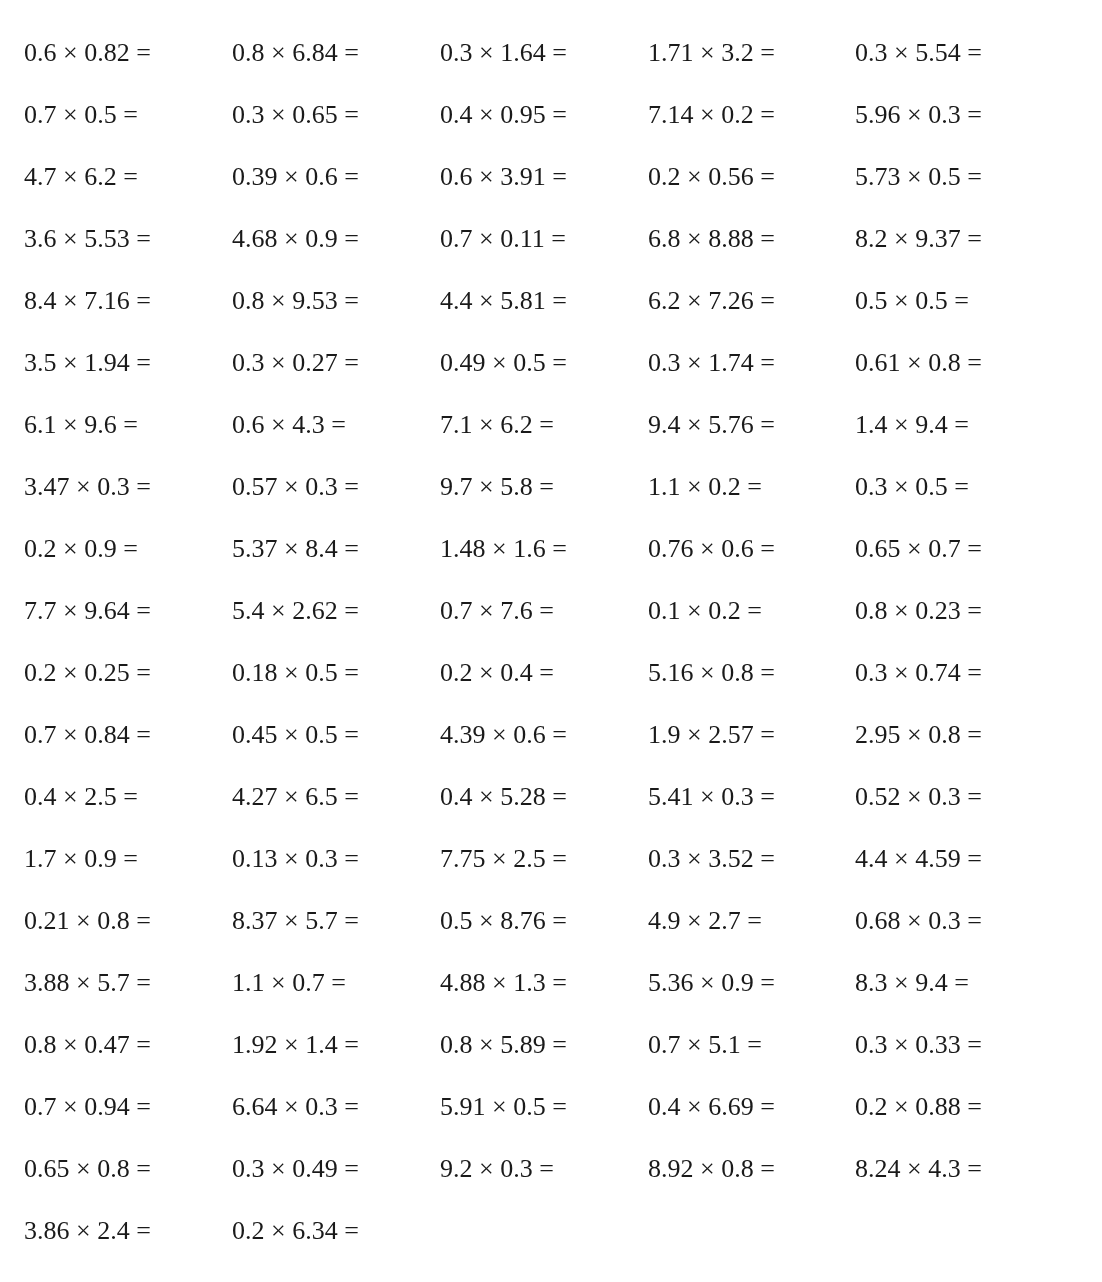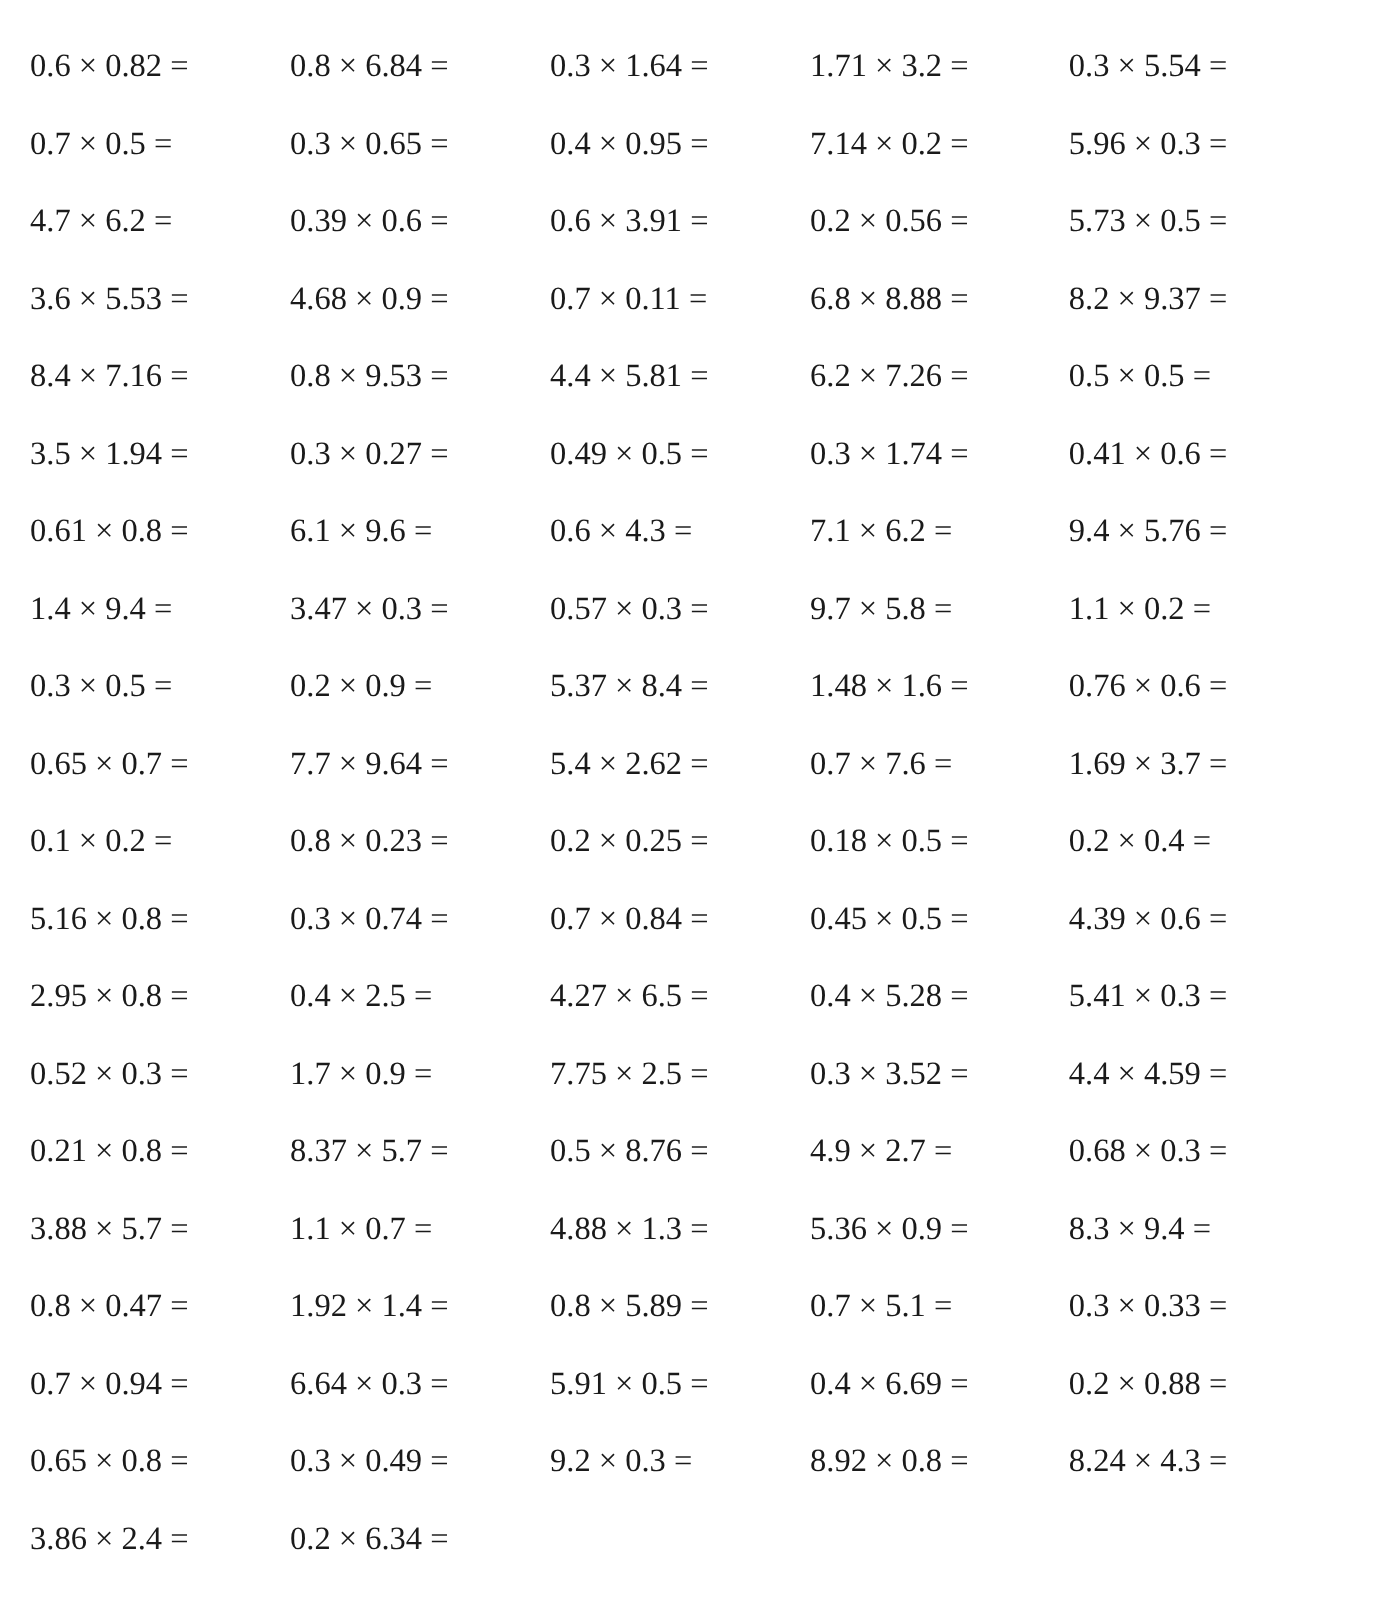--- a/index.html
+++ b/index.html
@@ -64,58 +64,58 @@
       <div class="problem">8.2 × 9.37 =</div>
       <div class="problem">8.4 × 7.16 =</div>
       <div class="problem">0.8 × 9.53 =</div>
       <div class="problem">4.4 × 5.81 =</div>
       <div class="problem">6.2 × 7.26 =</div>
       <div class="problem">0.5 × 0.5 =</div>
       <div class="problem">3.5 × 1.94 =</div>
       <div class="problem">0.3 × 0.27 =</div>
       <div class="problem">0.49 × 0.5 =</div>
       <div class="problem">0.3 × 1.74 =</div>
-      <div class="problem">0.41 × 0.6 =</div>
       <div class="problem">0.61 × 0.8 =</div>
       <div class="problem">6.1 × 9.6 =</div>
       <div class="problem">0.6 × 4.3 =</div>
       <div class="problem">7.1 × 6.2 =</div>
       <div class="problem">9.4 × 5.76 =</div>
       <div class="problem">1.4 × 9.4 =</div>
       <div class="problem">3.47 × 0.3 =</div>
       <div class="problem">0.57 × 0.3 =</div>
       <div class="problem">9.7 × 5.8 =</div>
       <div class="problem">1.1 × 0.2 =</div>
       <div class="problem">0.3 × 0.5 =</div>
       <div class="problem">0.2 × 0.9 =</div>
       <div class="problem">5.37 × 8.4 =</div>
       <div class="problem">1.48 × 1.6 =</div>
       <div class="problem">0.76 × 0.6 =</div>
       <div class="problem">0.65 × 0.7 =</div>
       <div class="problem">7.7 × 9.64 =</div>
       <div class="problem">5.4 × 2.62 =</div>
       <div class="problem">0.7 × 7.6 =</div>
-      <div class="problem">1.69 × 3.7 =</div>
       <div class="problem">0.1 × 0.2 =</div>
       <div class="problem">0.8 × 0.23 =</div>
       <div class="problem">0.2 × 0.25 =</div>
       <div class="problem">0.18 × 0.5 =</div>
       <div class="problem">0.2 × 0.4 =</div>
       <div class="problem">5.16 × 0.8 =</div>
       <div class="problem">0.3 × 0.74 =</div>
       <div class="problem">0.7 × 0.84 =</div>
       <div class="problem">0.45 × 0.5 =</div>
       <div class="problem">4.39 × 0.6 =</div>
+      <div class="problem">1.9 × 2.57 =</div>
       <div class="problem">2.95 × 0.8 =</div>
       <div class="problem">0.4 × 2.5 =</div>
       <div class="problem">4.27 × 6.5 =</div>
       <div class="problem">0.4 × 5.28 =</div>
       <div class="problem">5.41 × 0.3 =</div>
       <div class="problem">0.52 × 0.3 =</div>
       <div class="problem">1.7 × 0.9 =</div>
+      <div class="problem">0.13 × 0.3 =</div>
       <div class="problem">7.75 × 2.5 =</div>
       <div class="problem">0.3 × 3.52 =</div>
       <div class="problem">4.4 × 4.59 =</div>
       <div class="problem">0.21 × 0.8 =</div>
       <div class="problem">8.37 × 5.7 =</div>
       <div class="problem">0.5 × 8.76 =</div>
       <div class="problem">4.9 × 2.7 =</div>
       <div class="problem">0.68 × 0.3 =</div>
       <div class="problem">3.88 × 5.7 =</div>
       <div class="problem">1.1 × 0.7 =</div>

